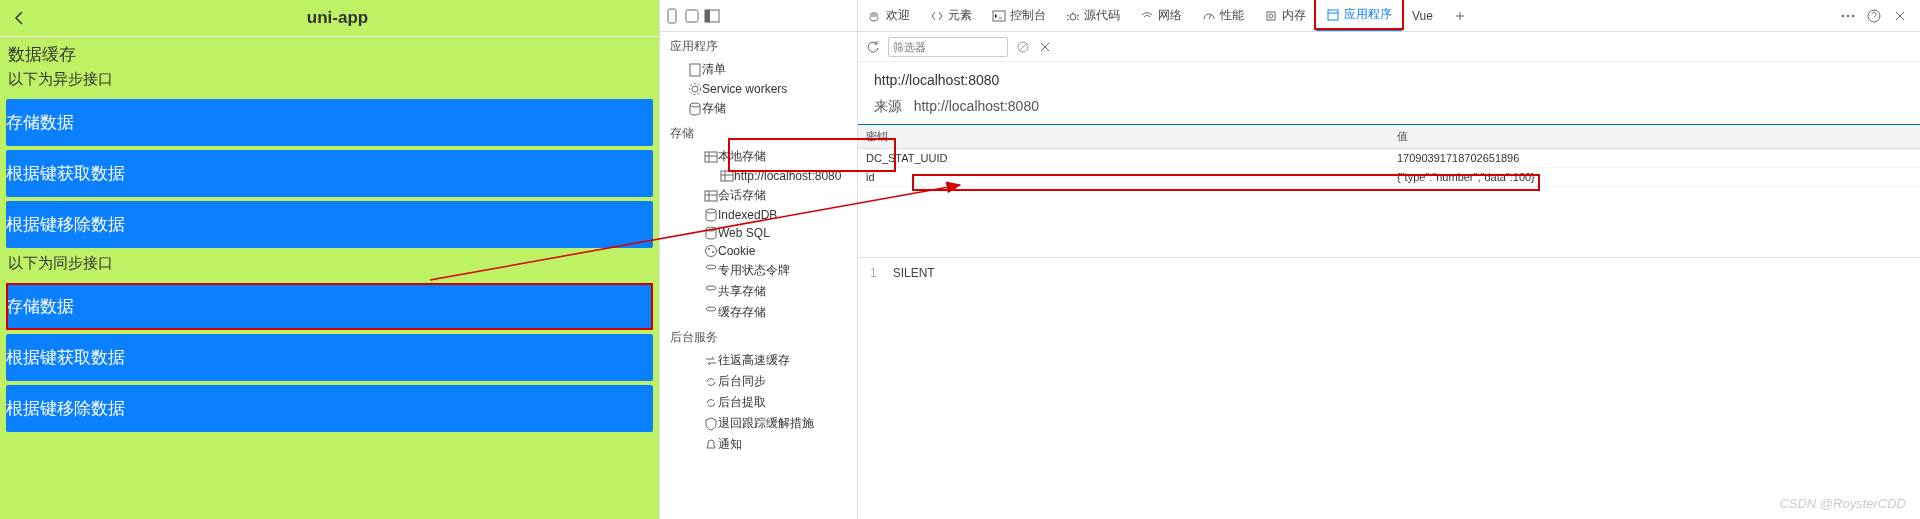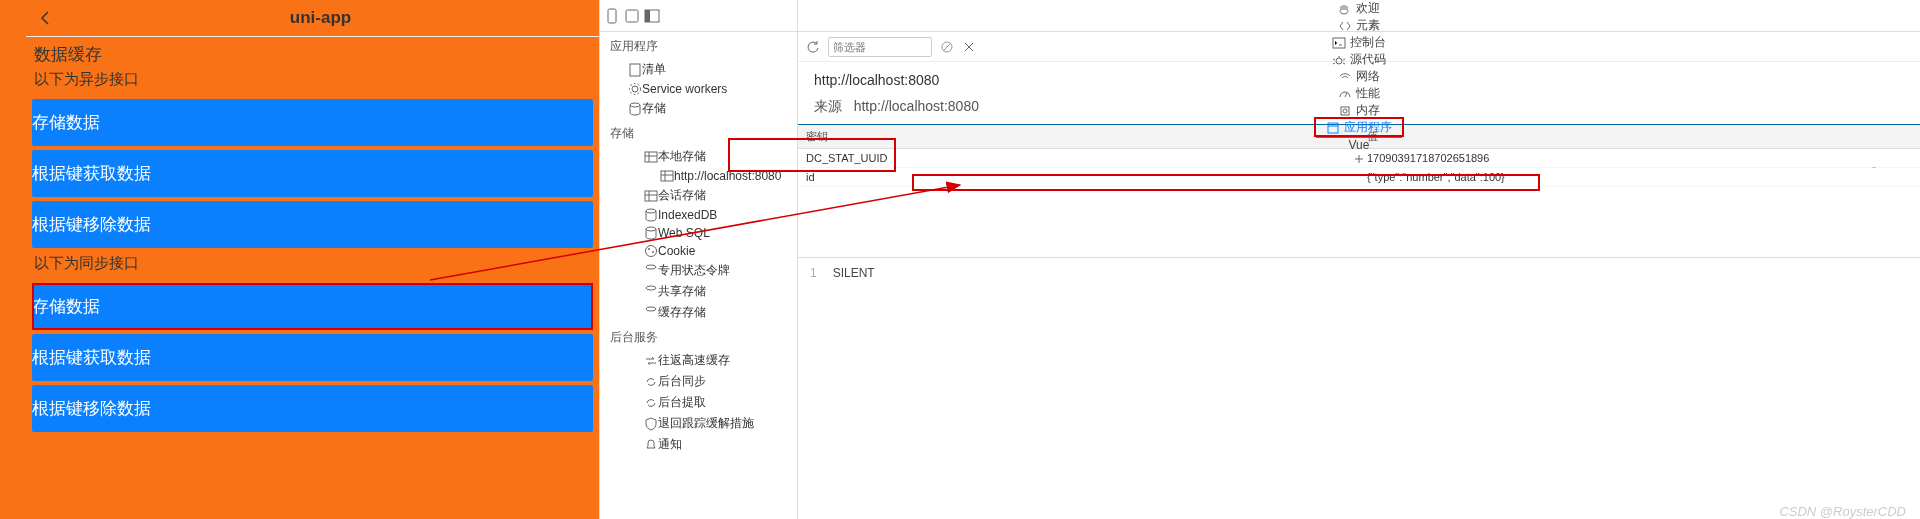--- a/index.html
+++ b/index.html
@@ -1,19 +1,19 @@
 <!DOCTYPE html>
 <html><head>
 <meta charset="utf-8">
 <style>
 * { margin: 0; padding: 0; box-sizing: border-box; font-family: -apple-system, "Segoe UI", "Microsoft YaHei", sans-serif; }
 body { width: 1920px; height: 519px; background: #fff; display: flex; overflow: hidden; font-size: 13px; color: #333; }
 
 
-.app-preview { width: 600px; height: 100%; border-right: 1px solid #ddd; background: #f97316; padding-left: 26px; }
+.app-preview { width: 660px; height: 100%; border-right: 1px solid #ddd; background: #bef264; }
 .app-header { display: flex; align-items: center; padding: 8px 12px; border-bottom: 1px solid #eee; }
 .app-back { width: 16px; height: 16px; }
 .app-title { flex: 1; text-align: center; font-size: 17px; font-weight: 600; }
 .section-title { font-size: 17px; padding: 6px 8px 2px; }
 .section-sub { font-size: 15px; padding: 2px 8px 6px; }
 .btn-list { padding: 0 6px; }
 .btn { background: #0b80ff; color: #fff; text-align: left; font-size: 17px; padding: 12px 0; margin: 4px 0; border-radius: 2px; cursor: pointer; position: relative; }
 .btn.highlight::after { content: ""; position: absolute; inset: 0; border: 2px solid #d40000; pointer-events: none; }
 
 
@@ -22,45 +22,45 @@
 .devtools-tabs-strip svg { width: 16px; height: 16px; }
 .sidebar-section-title { font-size: 12px; color: #555; padding: 6px 10px 4px; }
 .tree-item { display: flex; align-items: center; padding: 2px 10px 2px 28px; font-size: 12px; cursor: pointer; position: relative; }
 .tree-item.level2 { padding-left: 44px; }
 .tree-item.level3 { padding-left: 60px; }
 .tree-item .icon { width: 14px; height: 14px; flex-shrink: 0; }
 .red-box-1 { position: absolute; border: 2px solid #d40000; left: 728px; top: 138px; width: 168px; height: 34px; pointer-events: none; z-index: 50; }
 
 
 .devtools-main { flex: 1; display: flex; flex-direction: column; position: relative; }
-.top-tabs { height: 32px; border-bottom: 1px solid #ddd; display: flex; align-items: center; font-size: 12px; position: relative; flex-direction: column; }
+.top-tabs { height: 32px; border-bottom: 1px solid #ddd; display: flex; align-items: center; font-size: 12px; position: relative; }
 .top-tab { display: flex; align-items: center; gap: 4px; padding: 0 10px; height: 100%; cursor: pointer; color: #444; white-space: nowrap; }
 .top-tab svg { width: 14px; height: 14px; }
 .top-tab.active { color: #0b80ff; border-bottom: 2px solid #0b80ff; }
 .top-tab.active-red { position: relative; }
 .top-tab.active-red::after { content: ""; position: absolute; inset: -2px -2px -1px -2px; border: 2px solid #d40000; }
 .top-tabs-right { margin-left: auto; display: flex; align-items: center; gap: 10px; padding-right: 12px; }
 .top-tabs-right svg { width: 16px; height: 16px; }
 
 .filter-row { height: 30px; border-bottom: 1px solid #eee; display: flex; align-items: center; gap: 8px; padding: 0 8px; }
 .filter-row svg { width: 14px; height: 14px; }
-.filter-input { border: 1px solid #ccc; border-radius: 2px; height: 20px; width: 104px; font-size: 11px; padding: 0 4px; }
+.filter-input { border: 1px solid #ccc; border-radius: 2px; height: 20px; width: 120px; font-size: 11px; padding: 0 4px; }
 
 .storage-heading { padding: 10px 16px 6px; font-size: 14px; }
 .origin-line { padding: 4px 16px 8px; font-size: 14px; color: #555; }
 .storage-table { width: 100%; border-collapse: collapse; font-size: 11px; }
 .storage-table th { text-align: left; background: #f3f3f3; border-top: 1px solid #0369a1; border-bottom: 1px solid #ddd; padding: 4px 8px; font-weight: 400; color: #555; }
 .storage-table td { padding: 3px 8px; border-bottom: 1px solid #f5f5f5; }
 .storage-table tr.hl td { background: #fff; position: relative; }
 .row-red-box { position: absolute; border: 2px solid #d40000; left: 912px; top: 174px; width: 628px; height: 17px; pointer-events: none; z-index: 50; }
 
 .value-viewer { border-top: 1px solid #ddd; margin-top: 70px; padding: 8px 12px; font-family: Consolas, monospace; font-size: 12px; color: #444; display: flex; gap: 16px; }
 .value-viewer .ln { color: #aaa; }
 
-.watermark { position: absolute; bottom: 0; right: 14px; color: #ccc; font-size: 13px; font-style: italic; }
+.watermark { position: absolute; bottom: 8px; right: 14px; color: #ccc; font-size: 13px; font-style: italic; }
 
 
 .arrow-svg { position: absolute; left: 420px; top: 150px; width: 560px; height: 150px; pointer-events: none; z-index: 60; }
 </style>
 </head>
 <body>
 
 <div class="app-preview">
   <div class="app-header">
     <svg class="app-back" viewBox="0 0 16 16">

